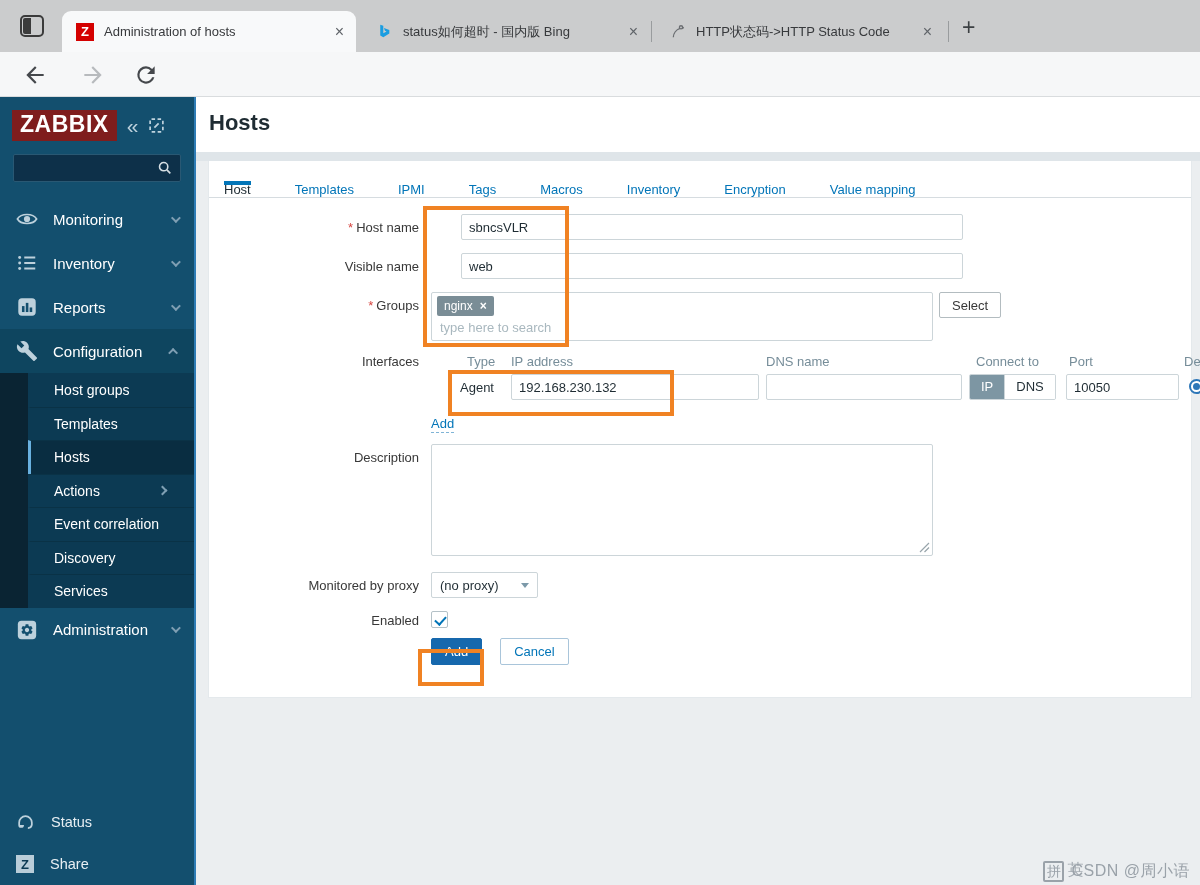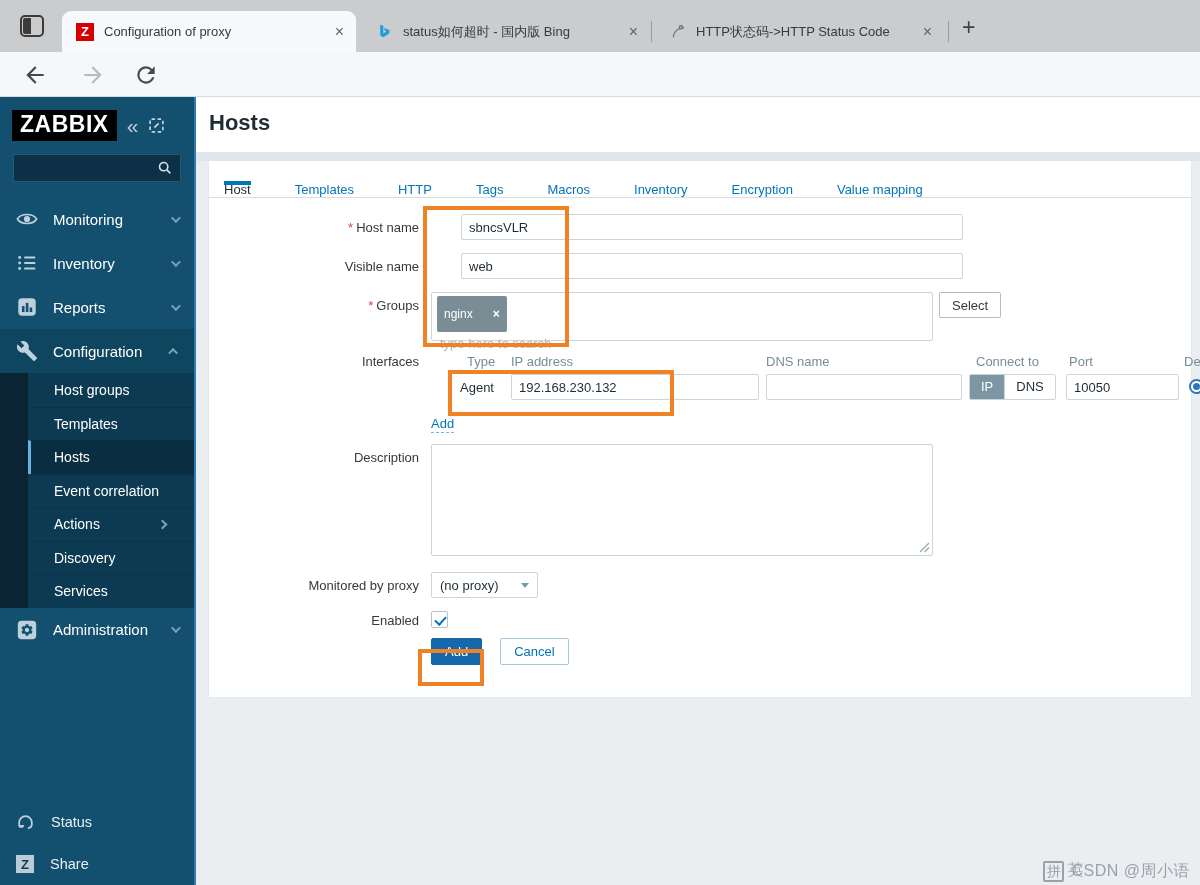--- a/index.html
+++ b/index.html
@@ -29,21 +29,21 @@
   .url-host { color:#1f2123; font-size:14.5px; }
   .url-path { color:#85898d; font-size:14.5px; }
   .zoomout { position:absolute; right:14px; }
 
   
   .shell { position:absolute; top:97px; left:0; width:1200px; height:788px; display:flex; }
 
   
   aside { width:196px; flex-shrink:0; background:#134f6e; color:#fff; position:relative; border-right:2px solid #2e7cb5; }
   .logo-row { display:flex; align-items:center; gap:10px; padding:13px 8px 0 12px; }
-  .logo { background:#000000; color:#fff; font-weight:bold; font-size:23px; letter-spacing:.5px; padding:1px 8px 3px; }
+  .logo { background:#7f1d1d; color:#fff; font-weight:bold; font-size:23px; letter-spacing:.5px; padding:1px 8px 3px; }
   .collapse-g { color:#bfd3de; font-size:21px; line-height:1; }
   .search { margin:13px 13px 0; height:28px; background:#0d3049; border:1px solid #295873; border-radius:2px; display:flex; align-items:center; justify-content:flex-end; padding:0 7px; }
   .snav { margin-top:15px; }
   .nav-item { height:44px; display:flex; align-items:center; gap:15px; padding:0 16px; font-size:15px; }
   .nav-item .lbl { flex:1; }
   .nav-item.cfg { background:#0e455f; }
   .icn { width:22px; height:22px; flex-shrink:0; }
   .chev { width:7px; height:7px; border-right:2px solid #7f9fb3; border-bottom:2px solid #7f9fb3; flex-shrink:0; }
   .chev.down { transform:rotate(45deg) translateY(-2px); }
   .chev.up { transform:rotate(-135deg) translateY(-2px); }
@@ -66,21 +66,21 @@
   .tabbar { height:37px; border-bottom:1px solid #d6dce0; display:flex; gap:44px; padding:12px 15px; }
   .ftab { font-size:13px; color:#0275b8; line-height:33px; border-bottom:4px solid transparent; }
   .ftab.active { color:#1f2c33; border-bottom-color:#0275b8; }
   .form { padding-top:16px; font-size:13px; color:#383838; }
   .frow { display:flex; margin-bottom:13px; }
   .flabel { width:222px; padding-right:12px; padding-top:6px; text-align:right; flex-shrink:0; }
   .req { color:#d64540; margin-right:3px; }
   .tin { height:26px; border:1px solid #ccd5d9; border-radius:2px; padding:0 7px; font-size:13px; color:#1f2c33; font-family:"Liberation Sans",sans-serif; background:#fff; }
   .w502 { width:502px;margin-left:30px; }
   .mselect { width:502px; height:49px; border:1px solid #ccd5d9; border-radius:2px; padding:3px 5px; background:#fff; }
-  .chip { display:inline-flex; align-items:center; gap:20px; background:#7a8d96; color:#fff; font-size:12px; padding:11px 7px; border-radius:2px; }
+  .chip { display:inline-flex; align-items:center; gap:7px; background:#7a8d96; color:#fff; font-size:12px; padding:3px 7px; border-radius:2px; }
   .chip .x { font-weight:bold; font-size:12px; }
   .ms-ph { color:#a9b8bf; font-size:13px; padding:4px 3px 0; }
   .btn-gray { height:26px; margin-left:6px; background:#fff; border:1px solid #b3bcc0; border-radius:2px; color:#383838; font-size:13px; padding:0 12px; font-family:inherit; }
   .iface { position:relative; flex:1; height:88px; }
   .ihead { position:absolute; top:0; color:#768d99; font-size:13px; white-space:nowrap; }
   .icell { position:absolute; top:20px; }
   .toggle { display:flex; border:1px solid #ccd5d9; border-radius:2px; overflow:hidden; height:26px; }
   .tseg { padding:0 11px; font-size:13px; line-height:24px; background:#fff; color:#1f2c33; }
   .tseg.on { background:#7d96a3; color:#fff; }
   .radio { width:15px; height:15px; border-radius:50%; border:2px solid #2e77b8; background:#fff; position:relative; }
@@ -110,21 +110,21 @@
   .wm-ov { position:absolute; left:-4px; top:-1px; opacity:.85; }
 </style>
 </head>
 <body>
 
 <div class="tabstrip">
   <div class="win-icn"></div>
 
   <div class="tab tab1 active">
     <span class="fav-z">Z</span>
-    <span class="tab-title">Configuration of proxy</span>
+    <span class="tab-title">Administration of hosts</span>
     <span class="close-x">×</span>
   </div>
 
   <div class="tab tab2">
     <svg class="icn" style="width:17px;height:17px" viewBox="0 0 24 24">
       <path d="M6 2.5l4.3 1.5v10.6l4.6-2.7-2.3-1.1-1.4-3.6 7.6 2.7v4.9L10.3 20 6 17.6z" fill="#1a9de1"></path>
     </svg>
     <span class="tab-title">status如何超时 - 国内版 Bing</span>
     <span class="close-x">×</span>
   </div>
@@ -240,25 +240,25 @@
         <div class="sm-item">
             <span class="lbl">Host groups</span>
           </div>
         <div class="sm-item">
             <span class="lbl">Templates</span>
           </div>
         <div class="sm-item sel">
             <span class="lbl">Hosts</span>
           </div>
         <div class="sm-item">
-            <span class="lbl">Event correlation</span>
-          </div>
-        <div class="sm-item">
             <span class="lbl">Actions</span>
             <span class="chev right"></span>
+          </div>
+        <div class="sm-item">
+            <span class="lbl">Event correlation</span>
           </div>
         <div class="sm-item">
             <span class="lbl">Discovery</span>
           </div>
         <div class="sm-item">
             <span class="lbl">Services</span>
           </div>
       </div>
 
       <div class="nav-item">
@@ -292,21 +292,21 @@
   <main>
     <div class="title-strip">
       <h1 class="page-title">Hosts</h1>
     </div>
     <div class="gband"></div>
 
     <div class="card">
       <div class="tabbar">
         <span class="ftab active">Host</span>
         <span class="ftab">Templates</span>
-        <span class="ftab">HTTP</span>
+        <span class="ftab">IPMI</span>
         <span class="ftab">Tags</span>
         <span class="ftab">Macros</span>
         <span class="ftab">Inventory</span>
         <span class="ftab">Encryption</span>
         <span class="ftab">Value mapping</span>
       </div>
 
       <div class="form">
 
         <div class="frow">

